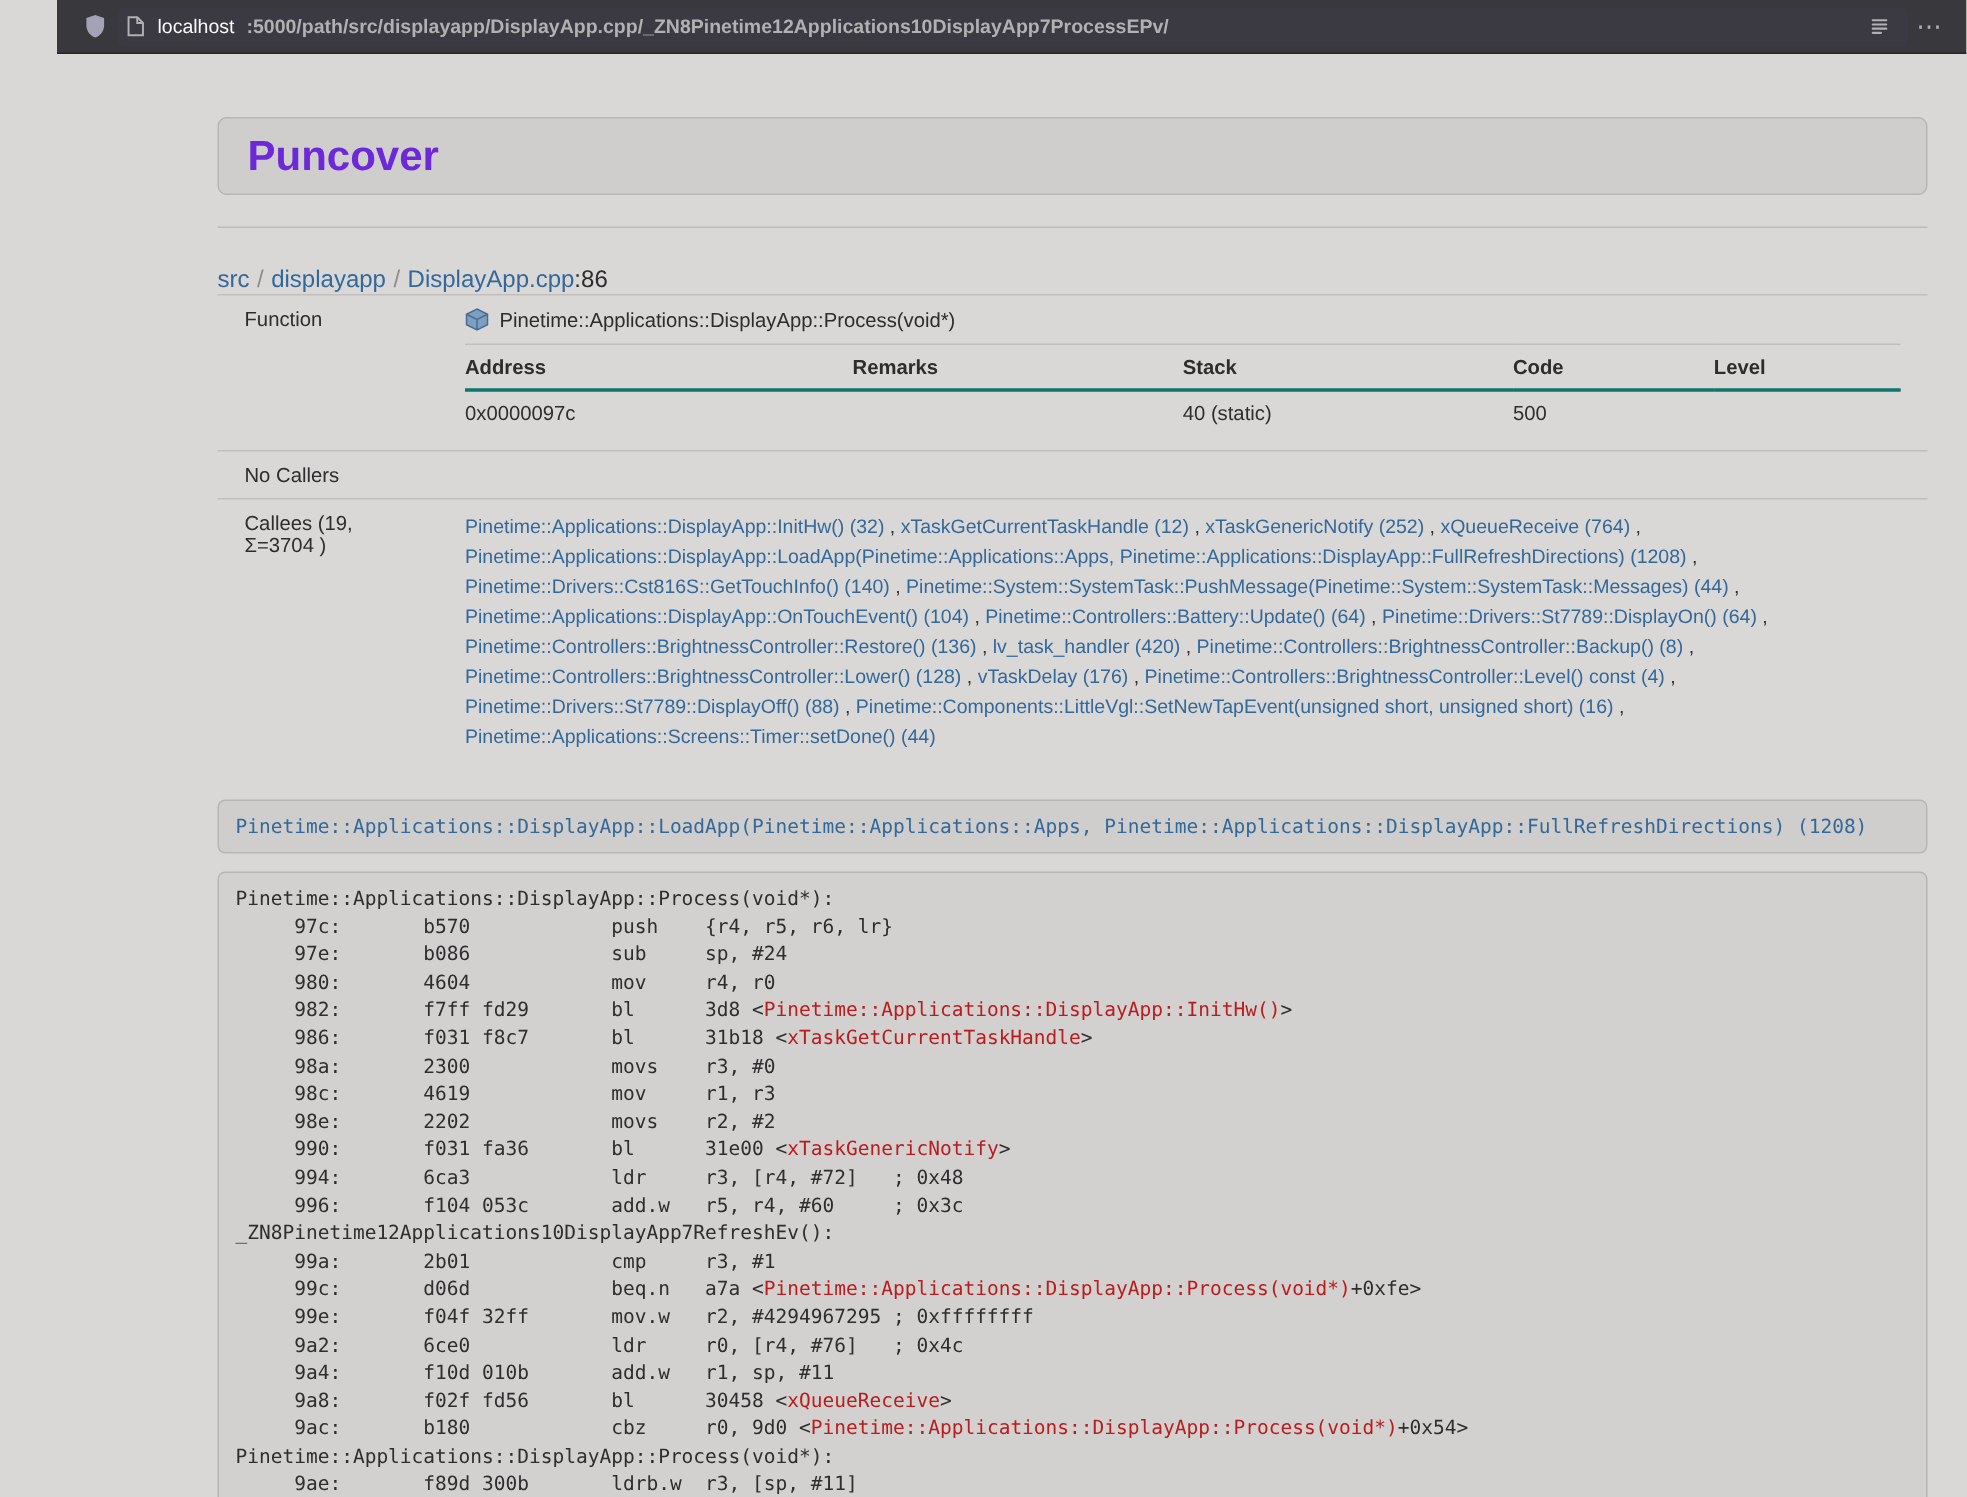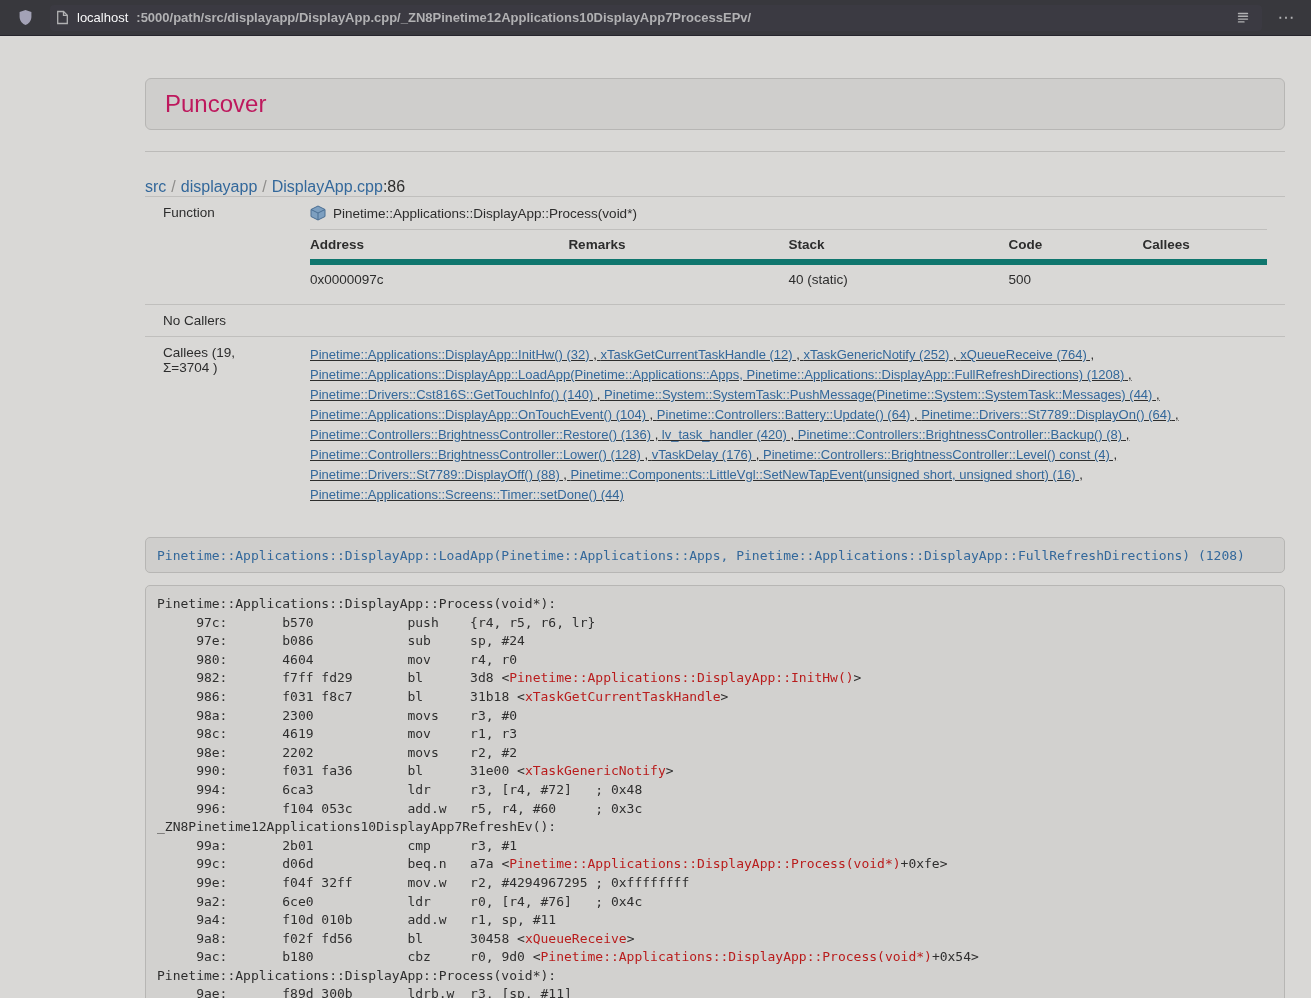--- a/index.html
+++ b/index.html
@@ -6,59 +6,59 @@
   html,body { margin:0; padding:0; }
   body {
     width:1311px; height:998px; overflow:hidden;
     background:#d9d8d6;
     font-family:"Liberation Sans", sans-serif;
     color:#2d2d2d;
   }
   
   .chrome {
     height:36px; background:#38383d; border-bottom:1px solid #26252d;
-    display:flex; align-items:center; padding:0 12px; gap:11px;
+    display:flex; align-items:center; padding:0 12px; gap:1px;margin-left:38px;
   }
   .chrome .shield { flex:0 0 auto; display:flex; align-items:center; padding:0 6px; }
   .urlbar {
     flex:1 1 auto; min-width:0; height:26px; border-radius:4px;
     display:flex; align-items:center; gap:8px; padding:0 6px;
     background:#3b3a42; font-size:13px; color:#b1b1b3;
   }
   .urlbar .host { color:#f9f9fa; }
   .urlbar .path { color:#b1b1b3; white-space:nowrap; overflow:hidden; text-overflow:clip; flex:1;font-weight:bold; }
   .chrome .rightbtn { flex:0 0 auto; display:flex; align-items:center; justify-content:center;
     width:26px; height:26px; border:0; background:transparent; color:#b1b1b3; cursor:pointer; }
   .chrome .dots { font-size:17px; line-height:1; color:#b1b1b3; }
   
   .container { margin-left:145px; width:1140px; }
   .hero {
     margin-top:42px; background:#cfcecc; border:1px solid #b7b6b4;
     border-radius:6px; padding:14px 19px;
   }
-  .hero h1 { margin:0; font-size:24px; line-height:22px; font-weight:400; color:#be185d; }
+  .hero h1 { margin:0; font-size:28px; line-height:22px; font-weight:700; color:#6d28d9; }
   hr.divider { border:0; border-top:1px solid #bcbbb9; margin:21px 0 0 0; }
   .breadcrumb { margin-top:26px; font-size:16px; }
   .breadcrumb a { color:#33689b; text-decoration:none; }
   .breadcrumb .sep { color:#8f8e8c; padding:0 5px; }
   .breadcrumb .suffix { color:#2d2d2d; }
   
   table.symtab { width:100%; border-collapse:collapse; font-size:13.5px; }
   table.symtab > tbody > tr > td {
     border-top:1px solid #c0bfbd; padding:8px 18px; vertical-align:top; text-align:left;
   }
   td.label-col { width:147px; }
   .fn-row { display:flex; align-items:center; gap:7px; margin-bottom:8px; }
   table.stats { width:100%; border-collapse:collapse; }
   table.stats th {
     text-align:left; font-weight:bold; padding:7px 0;
-    border-top:1px solid #c0bfbd; border-bottom:6px solid #0f766e; font-size:13.5px;
+    border-top:1px solid #c0bfbd; border-bottom:2px solid #0f766e; font-size:13.5px;
   }
   table.stats td { text-align:left; padding:7px 0 9px 0; font-size:13.5px; }
-  .callees { line-height:20px; font-size:13px;text-decoration:underline; }
+  .callees { line-height:20px; font-size:13px; }
   .callees a { color:#33689b; text-decoration:none; }
   .callees .csep { color:#2d2d2d; }
   
   .hl-panel {
     margin-top:24px; background:#cfcecc; border:1px solid #b7b6b4;
     border-radius:5px; padding:8px 11px;
   }
   .hl-panel a {
     font-family:"DejaVu Sans Mono", monospace; font-size:13px;
     color:#33689b; text-decoration:none;
@@ -125,21 +125,21 @@
             </span>
             <span>Pinetime::Applications::DisplayApp::Process(void*)</span>
           </div>
           <table class="stats">
             <thead>
               <tr>
                 <th style="width:27%">Address</th>
                 <th style="width:23%">Remarks</th>
                 <th style="width:23%">Stack</th>
                 <th style="width:14%">Code</th>
-                <th style="width:13%">Callees</th>
+                <th style="width:13%">Level</th>
               </tr>
             </thead>
             <tbody>
               <tr>
                 <td>0x0000097c</td>
                 <td></td>
                 <td>40 (static)</td>
                 <td>500</td>
                 <td></td>
               </tr>

